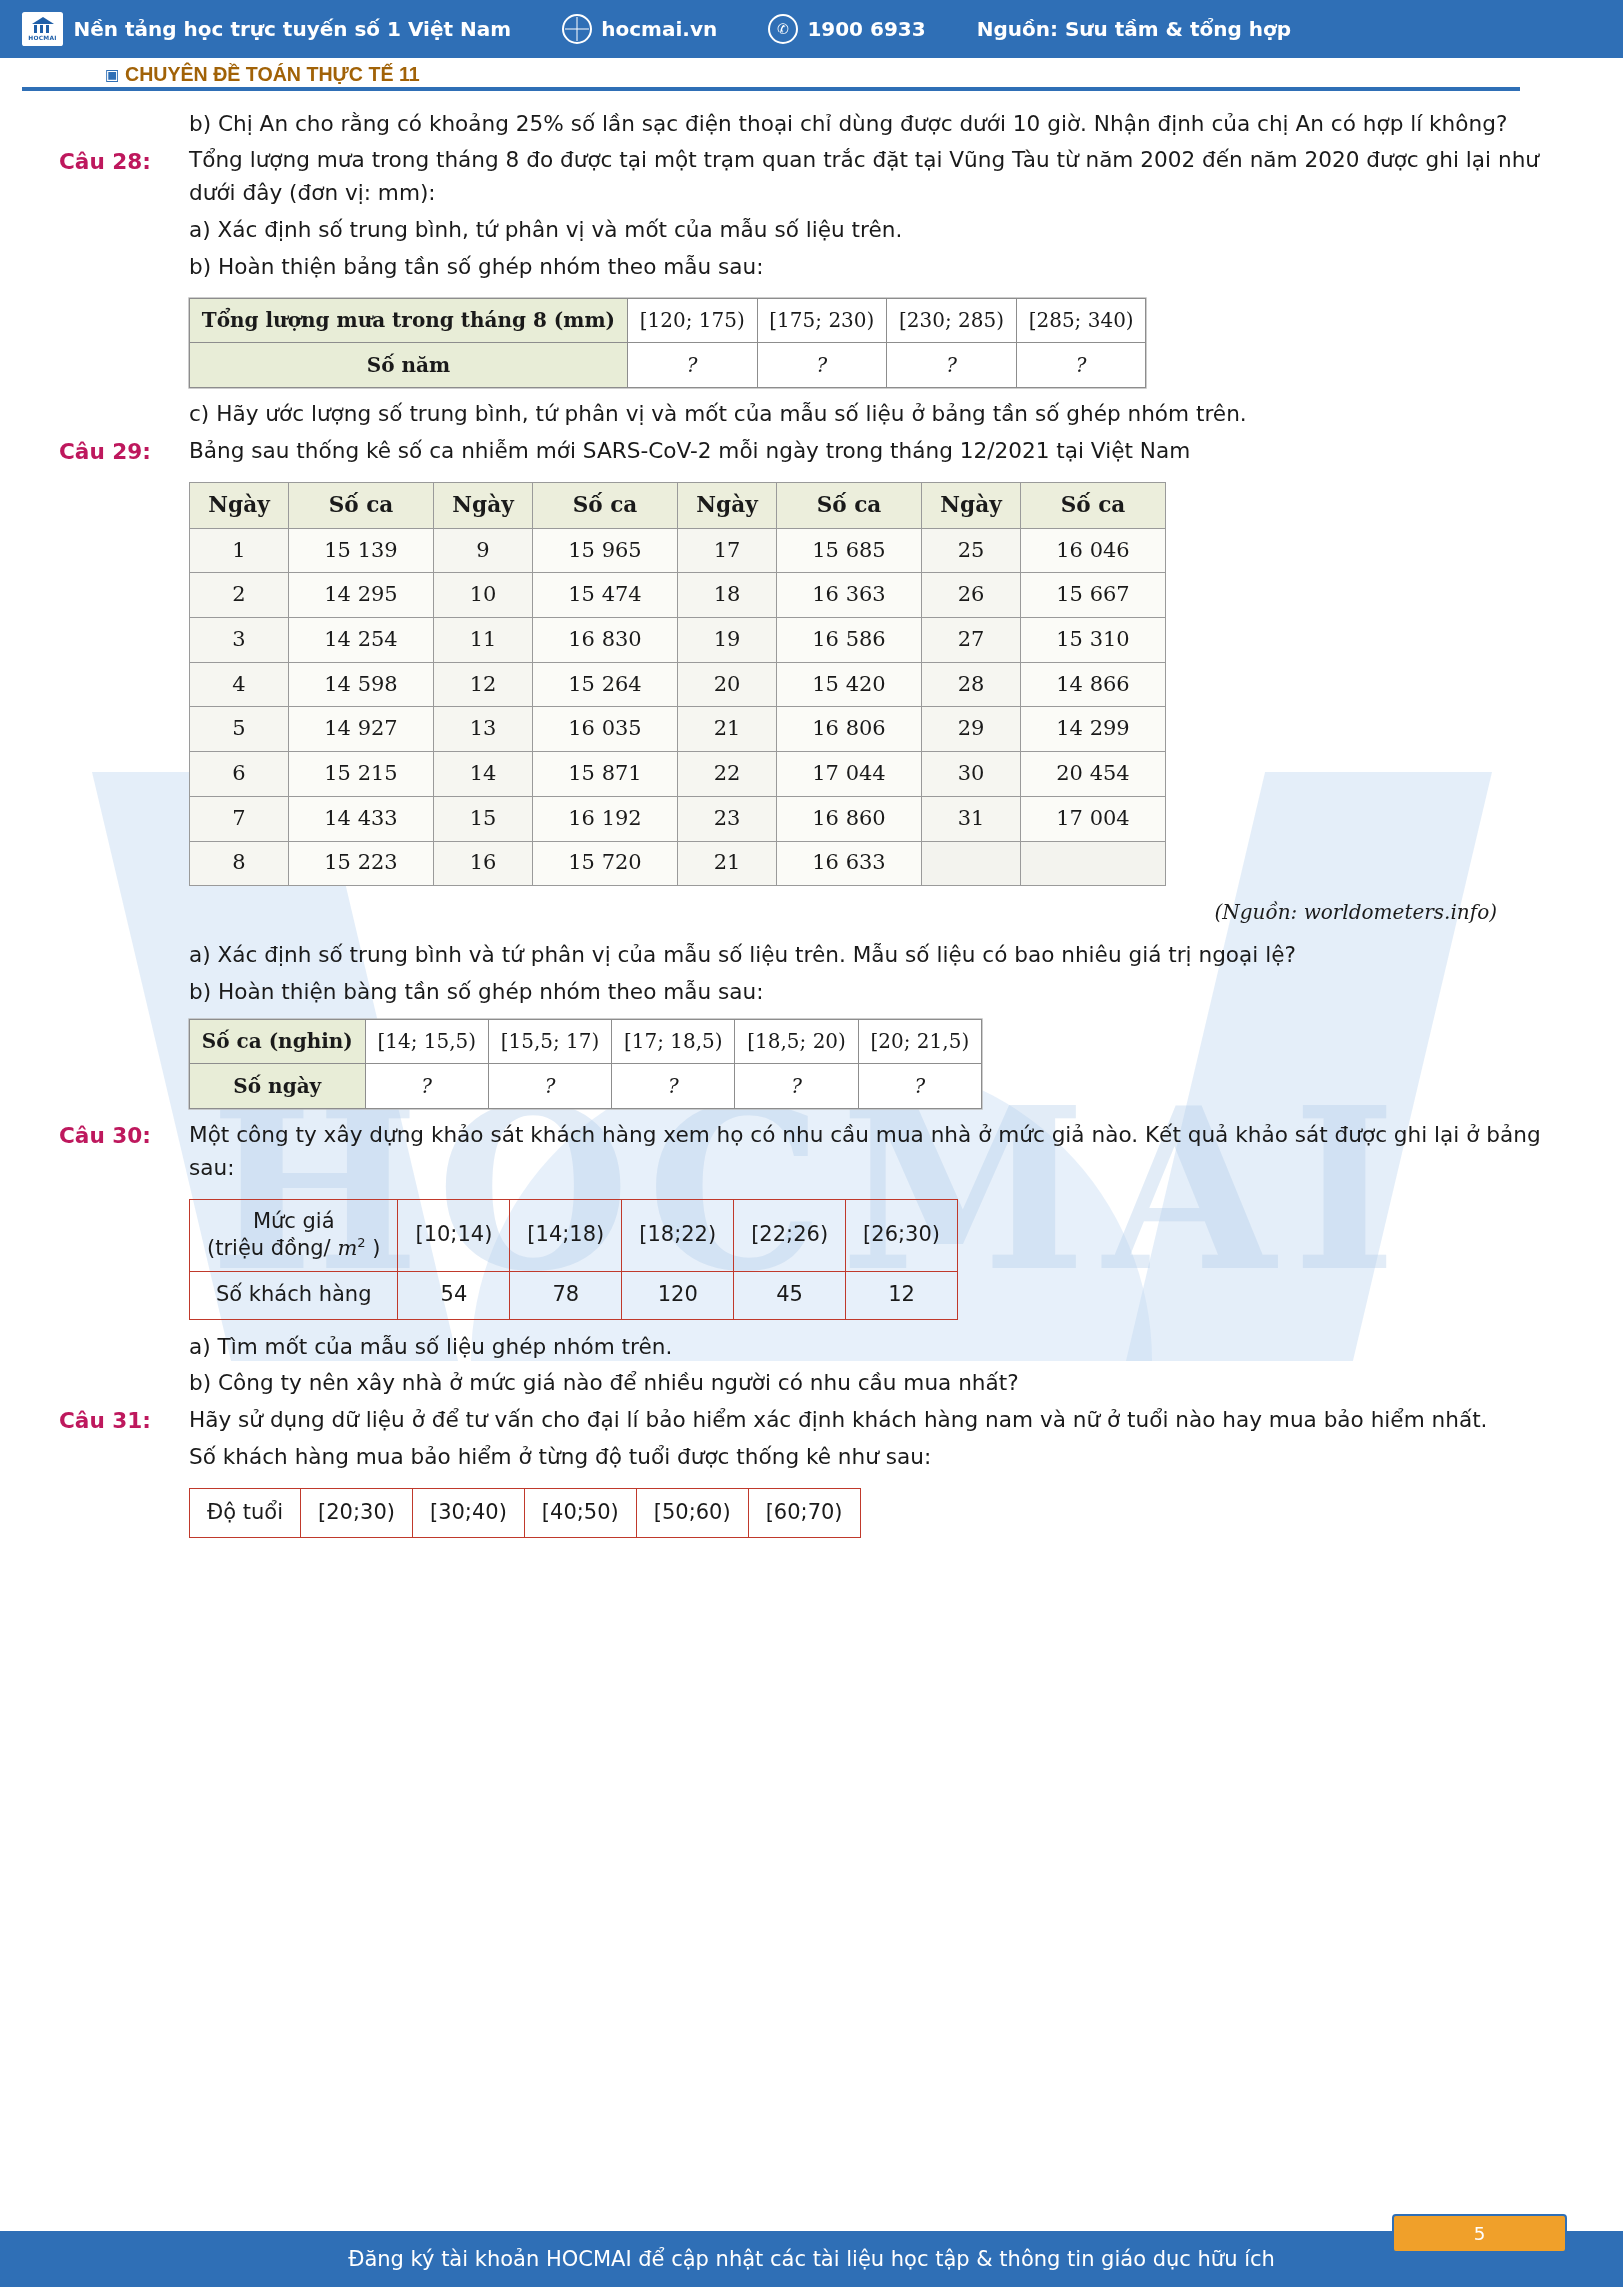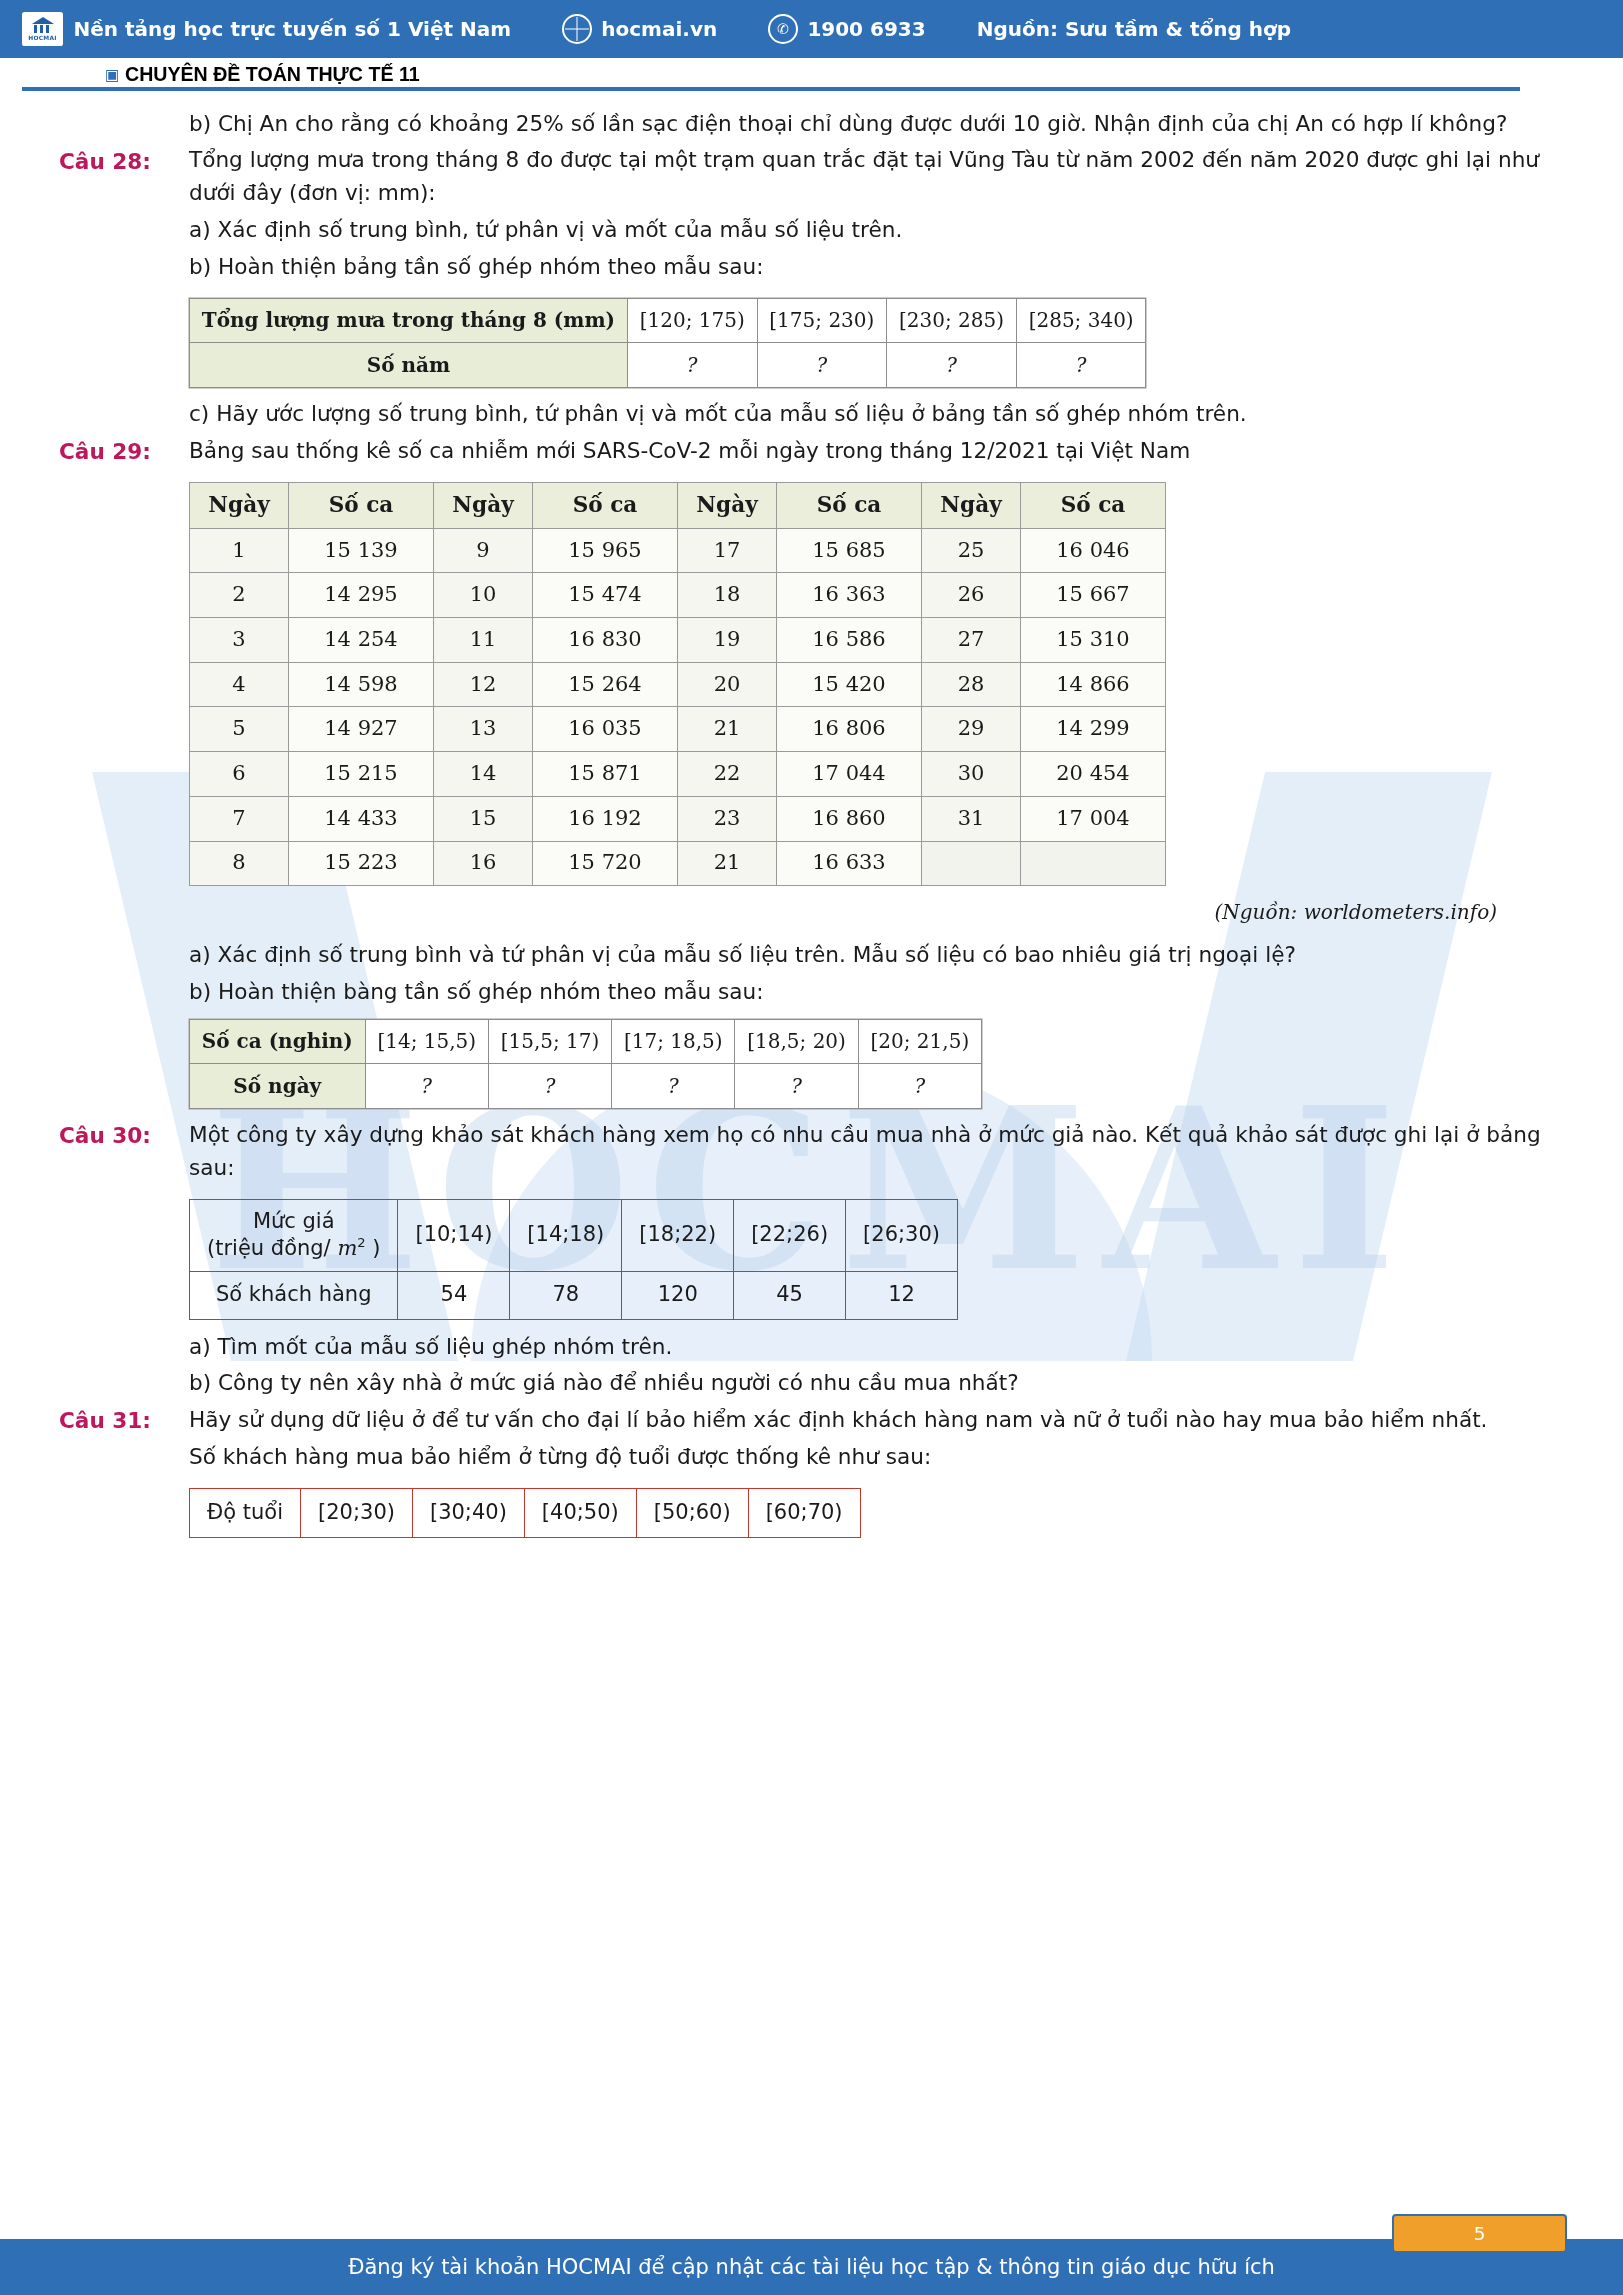--- a/index.html
+++ b/index.html
@@ -157,21 +157,21 @@
     z-index: 3;
     padding: 5.2px 0 0 105px;
     box-sizing: border-box;
   }
   .subhead-row {
     display: flex;
     align-items: center;
     gap: 5.2px;
   }
   .subhead-title {
-    color: #000000;
+    color: #a16207;
     font-weight: bold;
     font-size: 19.6px;
     font-family: "Liberation Sans", sans-serif;
     white-space: nowrap;
   }
   .subhead-bullet {
     color: #2f6fb6;
     font-size: 15.7px;
   }
   .subhead-rule {
@@ -287,21 +287,21 @@
   .cell-two {
     line-height: 1.3;
     padding: 6.5px 19.6px;
   }
   .mi { font-family: "DejaVu Serif", serif; font-style: italic; }
   sup { font-size: 0.62em; }
 
   
   .footer {
     position: absolute;
-    left: 0; bottom: 0;
+    left: 0; bottom: 8px;
     width: 1623px;
     height: 56px;
     background: #2f6fb6;
     color: #ffffff;
     display: flex;
     align-items: center;
     justify-content: center;
     font-size: 21px;
     z-index: 4;
   }

